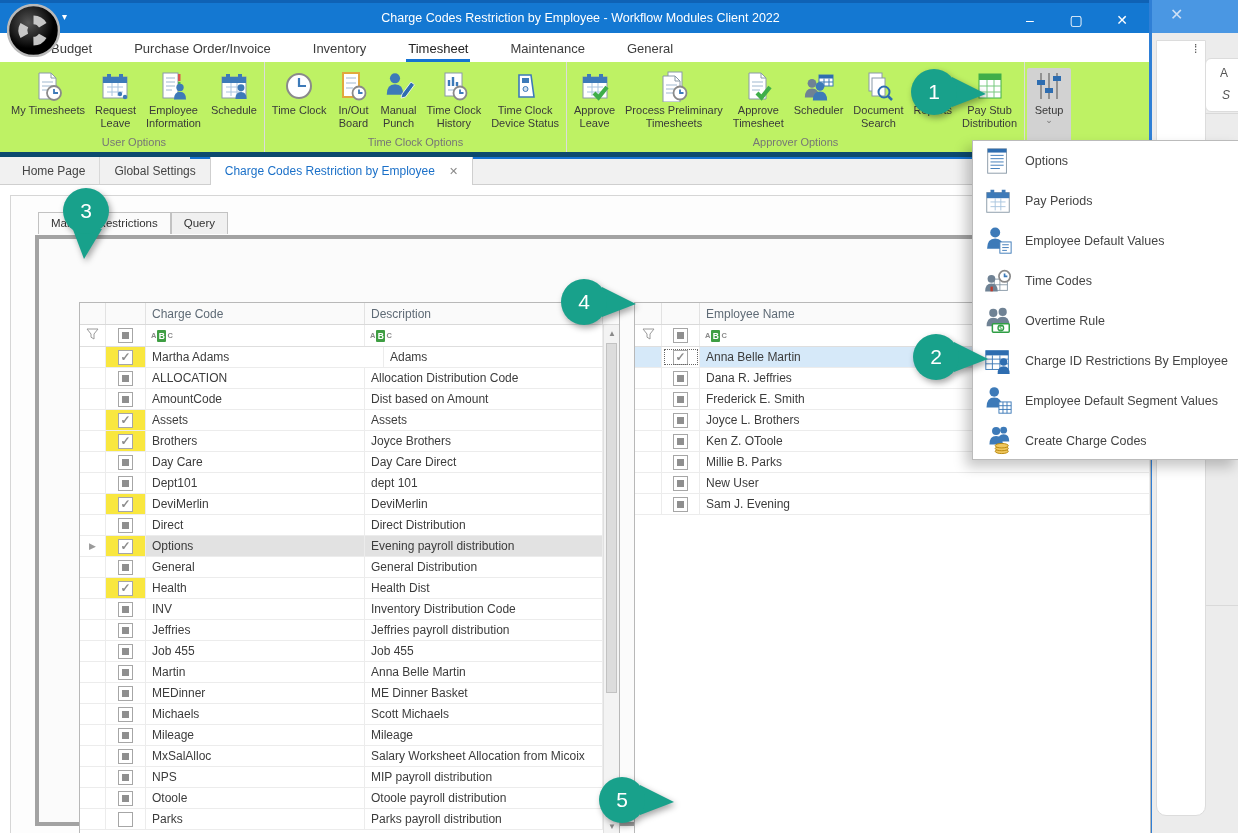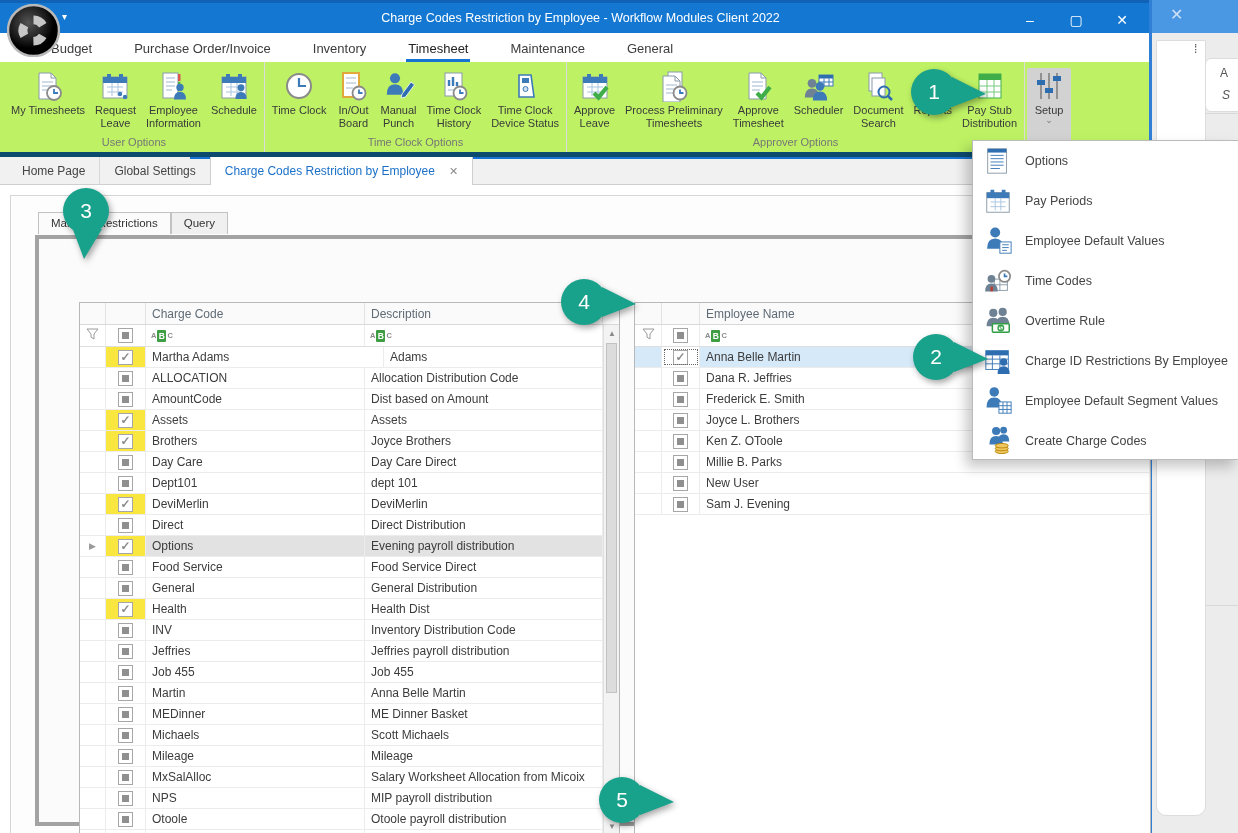--- a/index.html
+++ b/index.html
@@ -518,30 +518,20 @@
                 <div class="gc ind" style="width:26px">
                   <span class="focus-arrow">▶</span>
                 </div>
                 <div class="gc chk checked-y" style="width:40px">
                   <span class="cbx">
                     <span class="ck">✓</span>
                   </span>
                 </div>
                 <div class="gc data" style="width:219px">Options</div>
                 <div class="gc data" style="width:238px">Evening payroll distribution</div>
-              </div>
-              <div class="grow">
-                <div class="gc ind" style="width:26px"></div>
-                <div class="gc chk " style="width:40px">
-                  <span class="cbx">
-                    <span class="sq"></span>
-                  </span>
-                </div>
-                <div class="gc data" style="width:219px">Food Service</div>
-                <div class="gc data" style="width:238px">Food Service Direct</div>
               </div>
               <div class="grow">
                 <div class="gc ind" style="width:26px"></div>
                 <div class="gc chk " style="width:40px">
                   <span class="cbx">
                     <span class="sq"></span>
                   </span>
                 </div>
                 <div class="gc data" style="width:219px">General</div>
                 <div class="gc data" style="width:238px">General Distribution</div>

